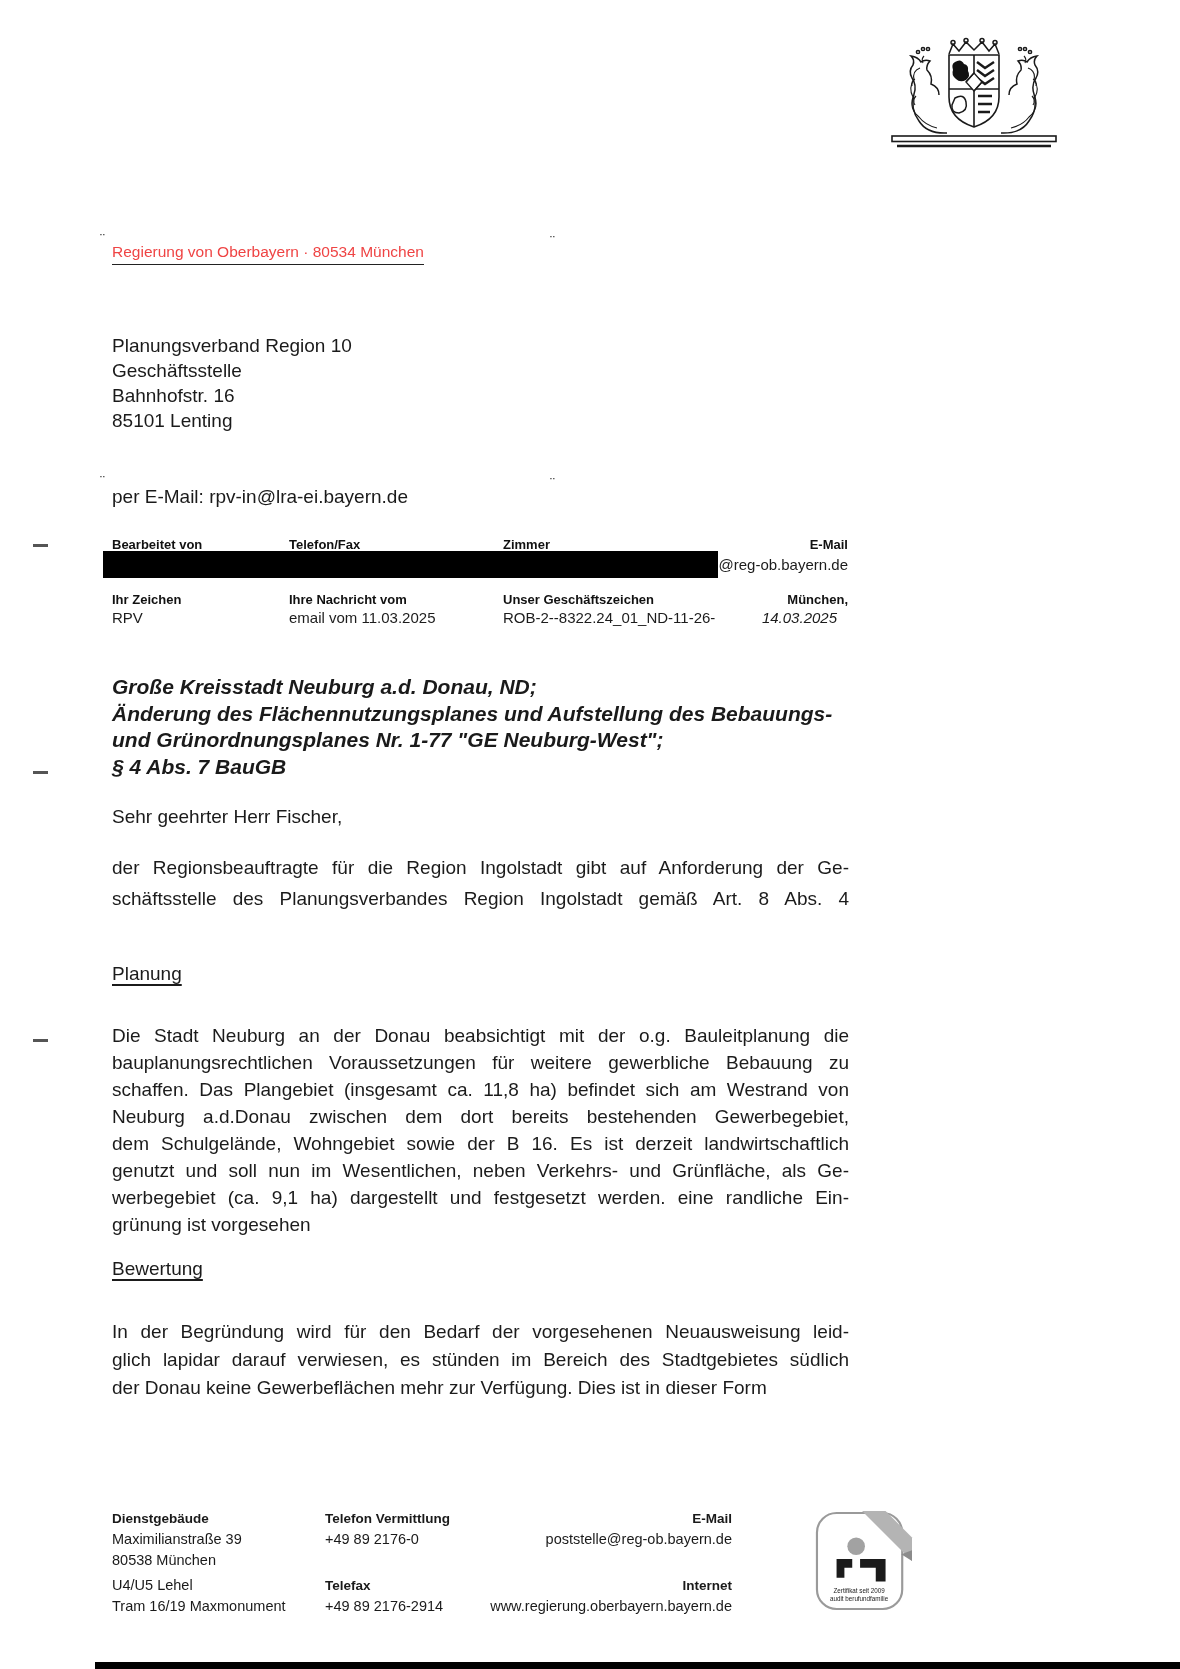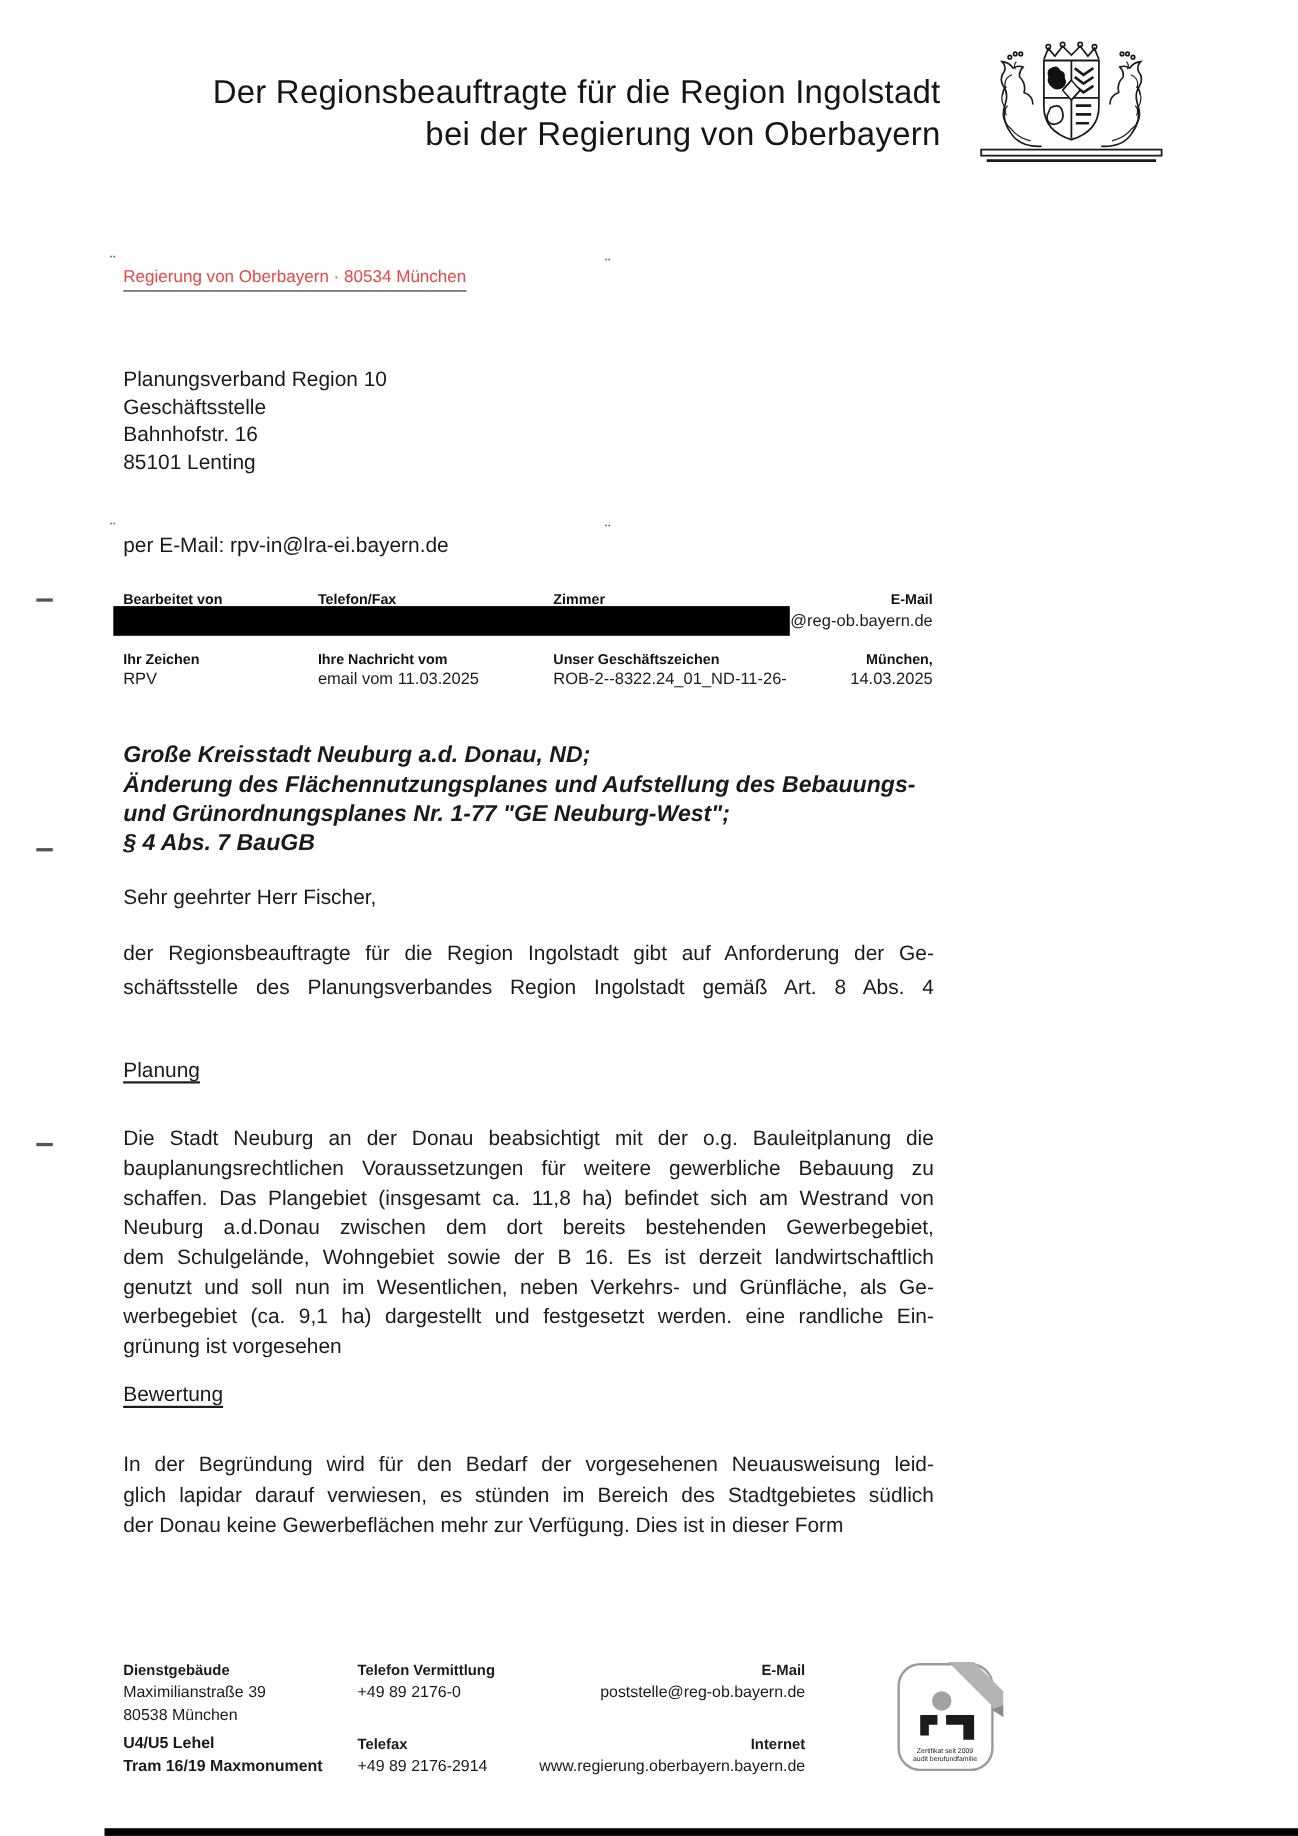--- a/index.html
+++ b/index.html
@@ -49,24 +49,20 @@
   .cert{position:absolute;left:815px;top:1510px;width:98px;height:102px;}
   
   .margin-mark{position:absolute;left:33px;width:15px;height:3px;background:#555;}
   .bottom-bar{position:absolute;left:95px;top:1662px;width:1085px;height:7px;background:#000;}
 </style>
 </head>
 <body>
 
 <div id="page">
 
-  <div class="letter-head">
-    <div>Der Regionsbeauftragte für die Region Ingolstadt</div>
-    <div>bei der Regierung von Oberbayern</div>
-  </div>
 
   <div class="coat">
     <svg viewBox="0 0 178 116" width="178" height="116">
       <defs>
         <g id="lion" stroke="#1a1a1a" fill="none" stroke-width="1.5">
           <path d="M62,97 q-20,1 -28,-12 q-9,-12 -5,-27 q3,-9 -2,-16 q-4,-7 1,-13 q2,-5 -2,-9 q7,1 10,6 q4,-3 9,-1 q-4,4 -3,9 q6,6 4,14 q8,3 8,11"></path>
           <path d="M35,32 q-8,3 -6,12 q-6,8 -1,17 q-4,12 6,20 q6,8 18,11" stroke-width="1.1"></path>
           <path d="M30,43 q-4,2 -3,7 M31,60 q-4,4 -1,9 M39,20 q-3,3 -1,7" stroke-width="1.1"></path>
           <circle cx="38" cy="13" r="1.6"></circle>
             <circle cx="33" cy="16" r="1.6"></circle>
@@ -134,21 +130,21 @@
     <span class="it-v" style="right:0;top:19px;">@reg-ob.bayern.de</span>
 
     <span class="it-h" style="left:0;top:55px;">Ihr Zeichen</span>
     <span class="it-h" style="left:177px;top:55px;">Ihre Nachricht vom</span>
     <span class="it-h" style="left:391px;top:55px;">Unser Geschäftszeichen</span>
     <span class="it-h" style="right:0;top:55px;">München,</span>
 
     <span class="it-v" style="left:0;top:72px;">RPV</span>
     <span class="it-v" style="left:177px;top:72px;">email vom 11.03.2025</span>
     <span class="it-v" style="left:391px;top:72px;">ROB-2--8322.24_01_ND-11-26-</span>
-    <span class="it-v" style="right:0;top:72px;">14.03.2025</span>
+    <span class="it-v" style="right:11px;top:72px;font-style:italic;">14.03.2025</span>
   </div>
 
   <div class="subject">
       <div class="line">Große Kreisstadt Neuburg a.d. Donau, ND;</div>
       <div class="line">Änderung des Flächennutzungsplanes und Aufstellung des Bebauungs-</div>
       <div class="line">und Grünordnungsplanes Nr. 1-77 "GE Neuburg-West";</div>
       <div class="line">§ 4 Abs. 7 BauGB</div>
     </div>
 
   <div class="salutation">Sehr geehrter Herr Fischer,</div>
@@ -178,21 +174,21 @@
       <div class="line just">glich lapidar darauf verwiesen, es stünden im Bereich des Stadtgebietes südlich</div>
       <div class="line">der Donau keine Gewerbeflächen mehr zur Verfügung. Dies ist in dieser Form</div>
     </div>
 
   <div class="footer">
     <div class="fcol" style="left:0;top:0;">
       <div class="fb">Dienstgebäude</div>
       <div>Maximilianstraße 39</div>
       <div>80538 München</div>
     </div>
-    <div class="fcol" style="left:0;top:67px;font-weight:bold;">
+    <div class="fcol" style="left:0;top:67px;">
       <div>U4/U5 Lehel</div>
       <div>Tram 16/19 Maxmonument</div>
     </div>
     <div class="fcol" style="left:213px;top:0;">
       <div class="fb">Telefon Vermittlung</div>
       <div>+49 89 2176-0</div>
     </div>
     <div class="fcol" style="left:213px;top:67px;">
       <div class="fb">Telefax</div>
       <div>+49 89 2176-2914</div>

